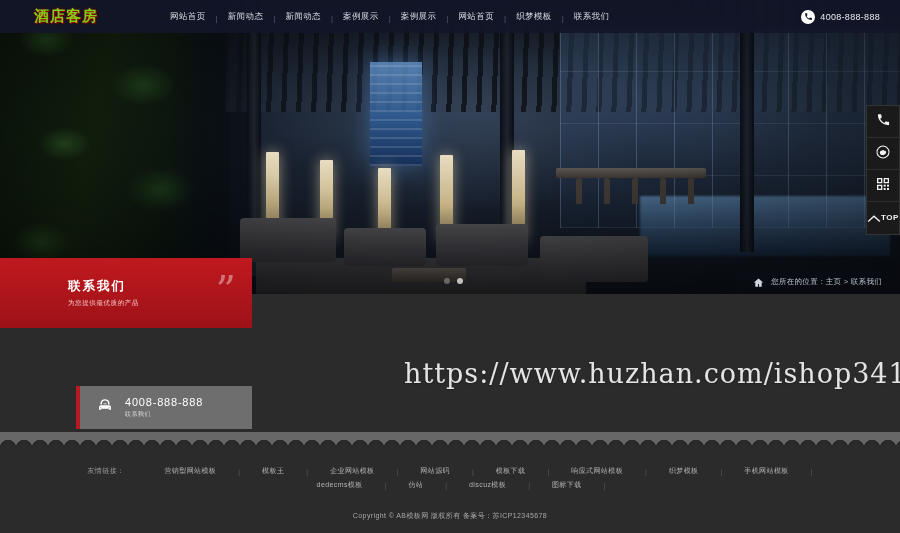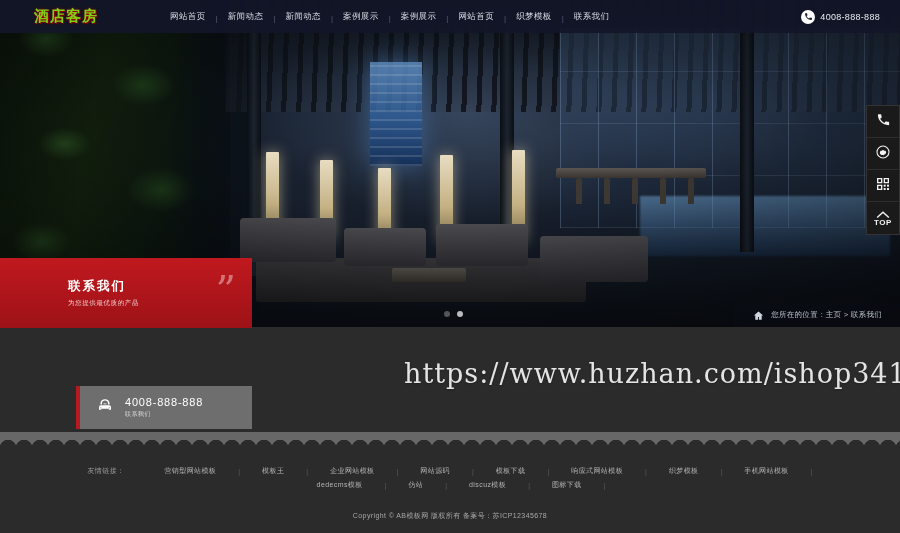--- a/index.html
+++ b/index.html
@@ -7,21 +7,21 @@
   body {
     font-family:"Liberation Sans", sans-serif;
     background:#2b2b2b;
     color:#ddd;
     -webkit-font-smoothing:antialiased;
   }
   .page { position:relative; width:900px; height:533px; overflow:hidden; }
 
   
   .hero {
-    position:relative; width:900px; height:327px; overflow:hidden;
+    position:relative; width:900px; height:294px; overflow:hidden;
     background:#404040;
     text-decoration:underline;
   }
   .hero-photo {
     position:absolute; inset:0;
     background:
       radial-gradient(ellipse 300px 160px at 52% 34%, rgba(120,150,190,0.30), rgba(0,0,0,0) 70%),
       radial-gradient(ellipse 200px 120px at 78% 30%, rgba(90,120,160,0.22), rgba(0,0,0,0) 70%),
       linear-gradient(180deg,#111722 0%,#182232 22%,#1b2433 45%,#141b27 75%,#0c1118 100%);
   }
@@ -208,21 +208,21 @@
   
   .side-bar {
     position:absolute; right:0; top:105px; width:34px; z-index:40;
     background:#1a1a1a; border:1px solid #333;
   }
   .sb-item {
     width:100%; height:32px; display:flex; align-items:center; justify-content:center;
     color:#f2f2f2; border-bottom:1px solid #2e2e2e; cursor:pointer;
   }
   .sb-item:last-child { border-bottom:none; }
-  .sb-top { flex-direction:column; height:32px; gap:0; line-height:1; }
+  .sb-top { flex-direction:row; height:32px; gap:0; line-height:1; }
   .sb-top .caret { font-size:12px; margin-bottom:-2px; }
   .sb-top .lbl { font-size:8px; font-weight:bold; letter-spacing:.5px; }
 </style>
 </head>
 <body>
 
 <div class="page">
 
   <div class="hero">
     <div class="hero-photo"></div>

